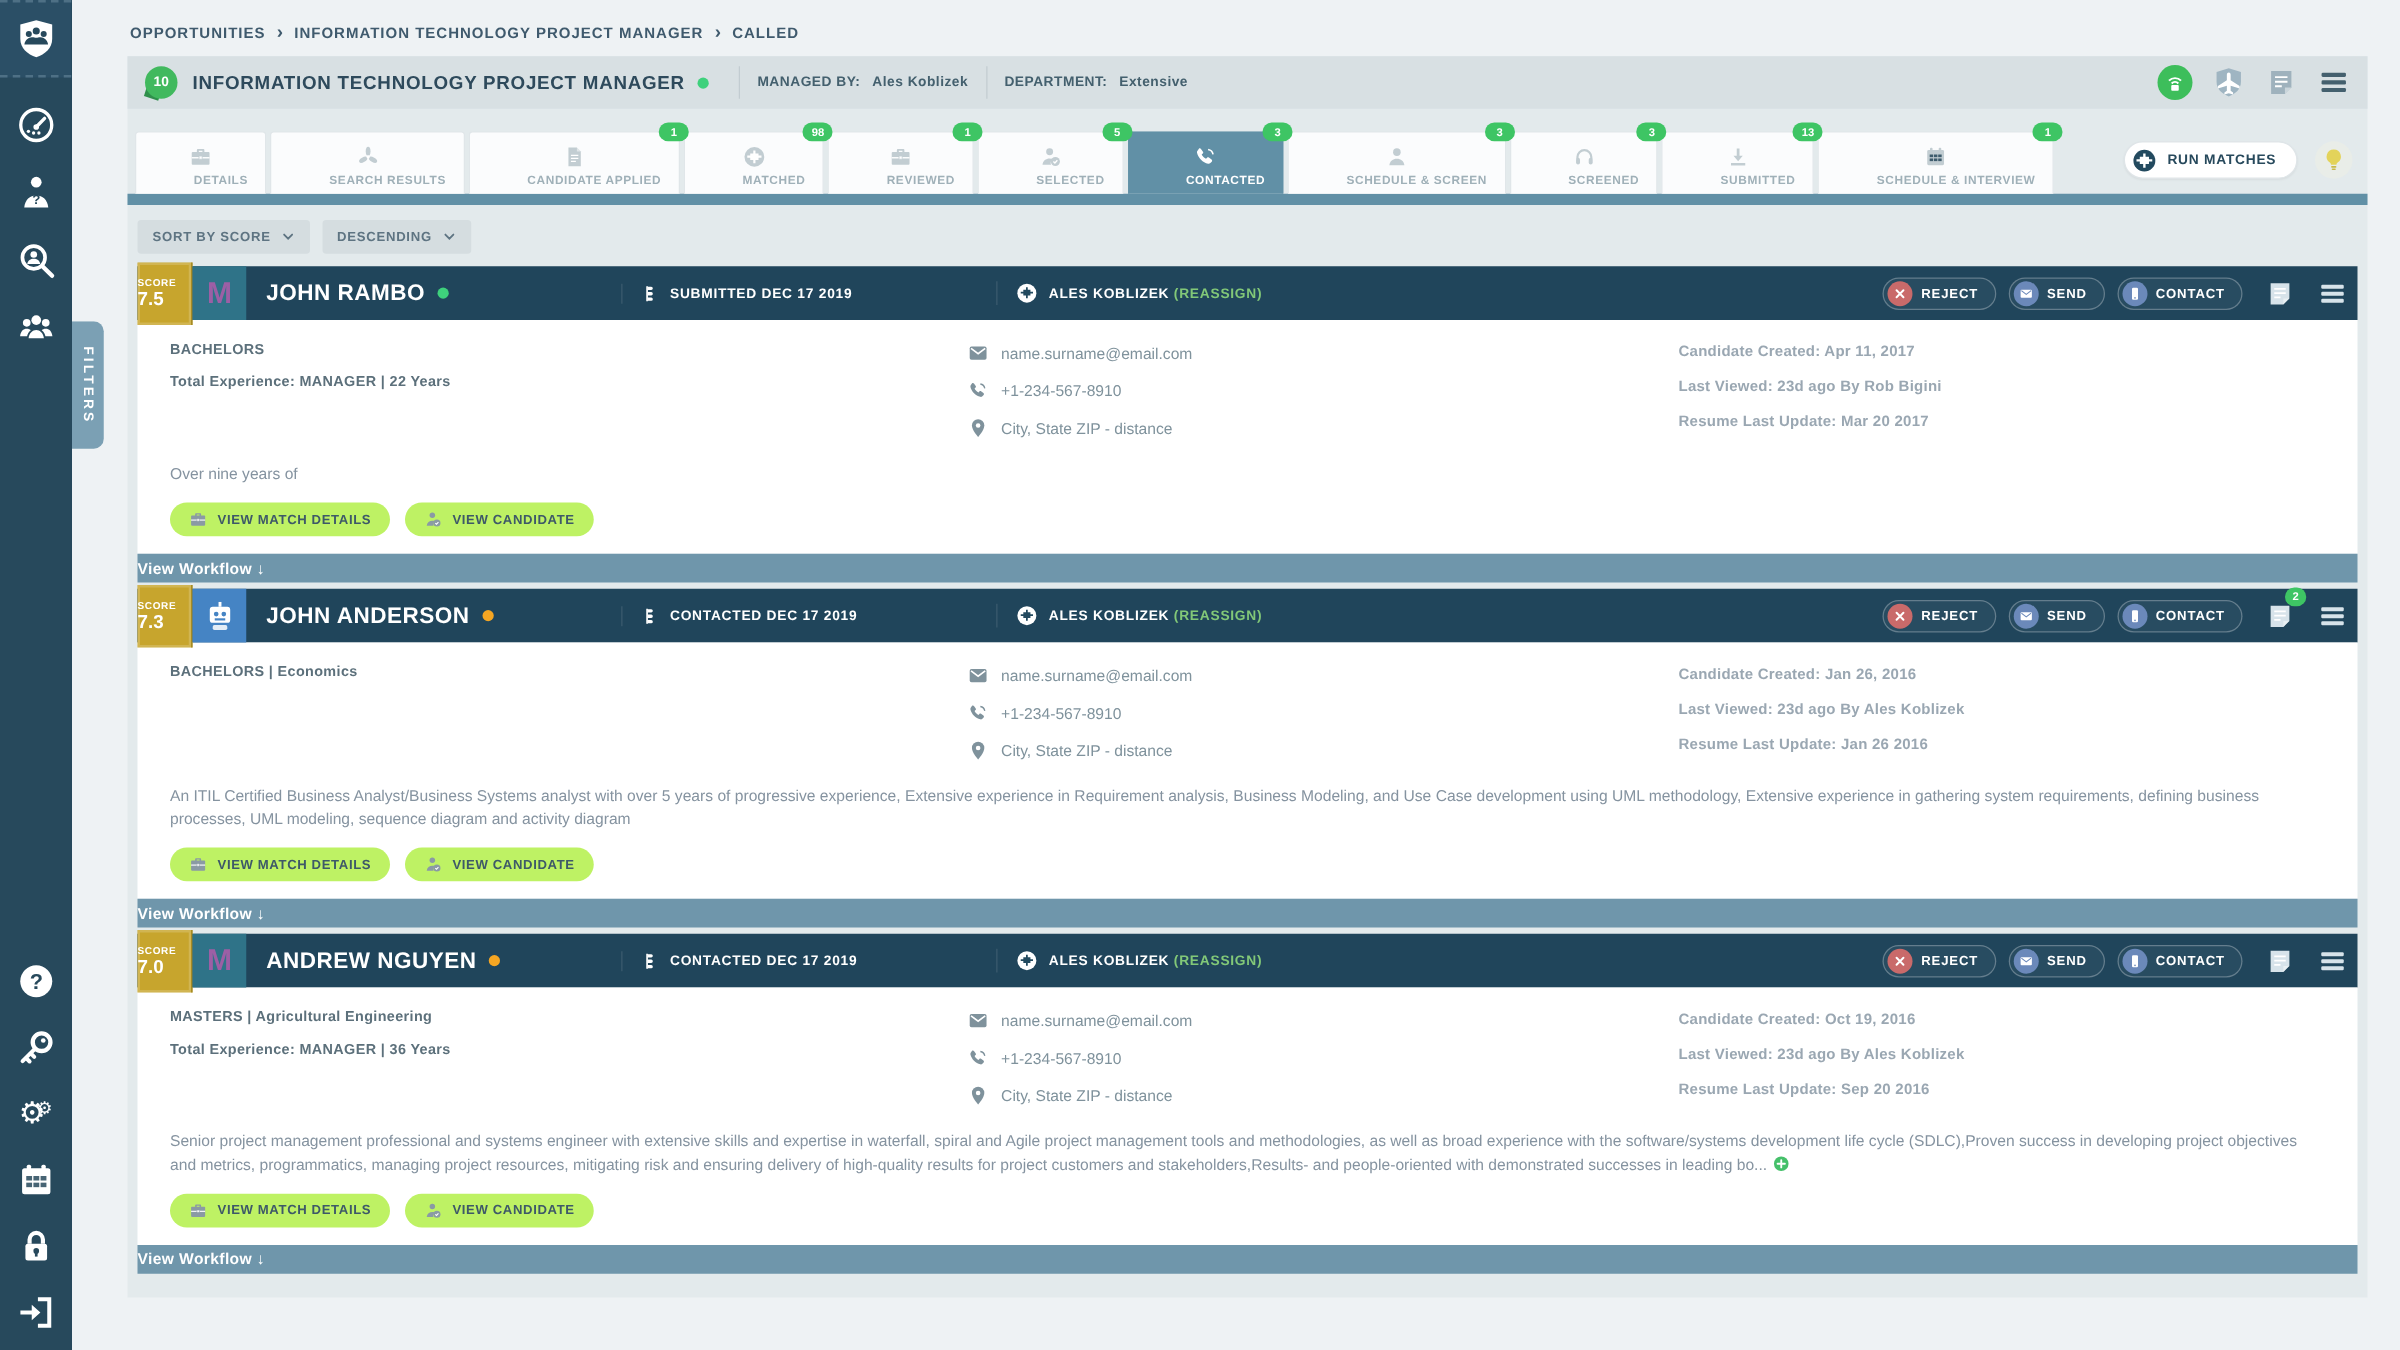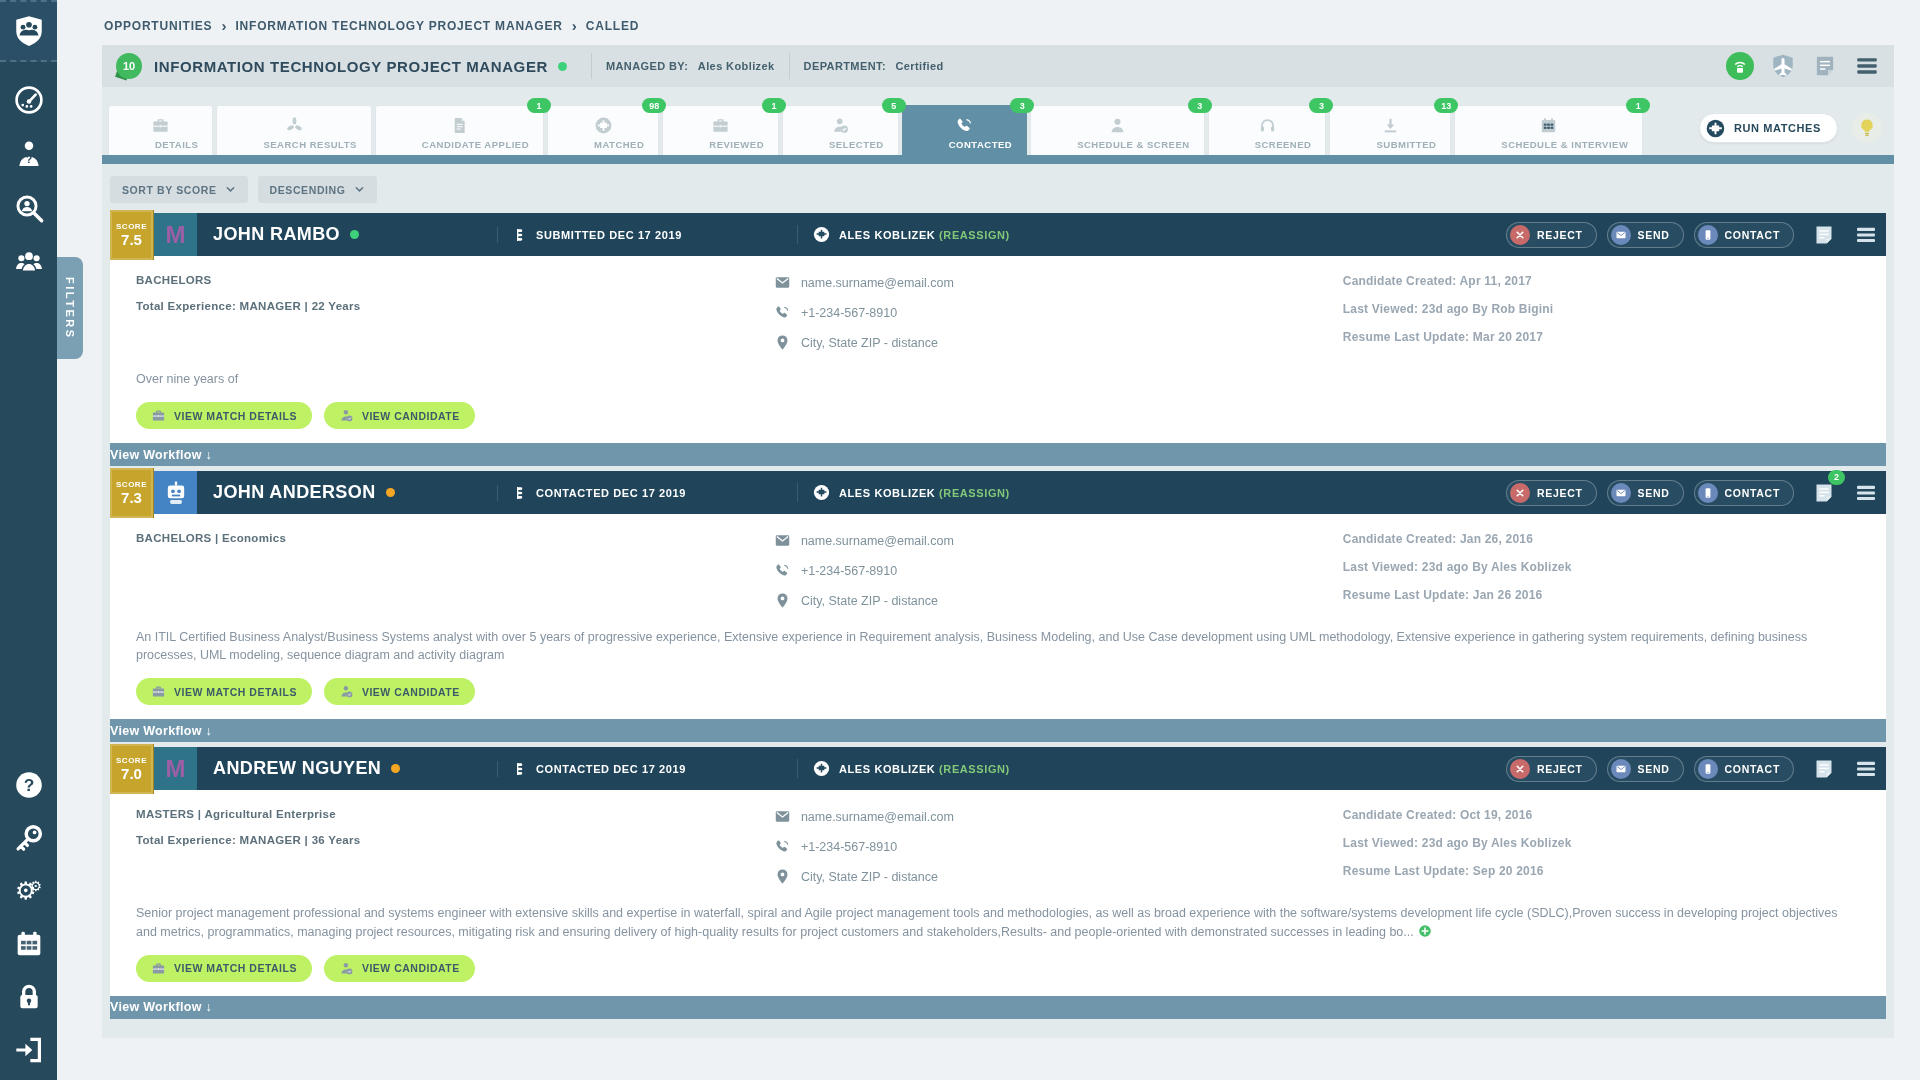--- a/index.html
+++ b/index.html
@@ -83,21 +83,21 @@
   .sort-btn { background:#d5dde0; border-radius:3px; height:27px; padding:0 12px;
     display:flex; align-items:center; gap:8px; cursor:pointer; }
   .sort-btn b { font-size:10.5px; font-weight:bold; color:#5e7482; letter-spacing:.6px; }
   .sort-btn .ic { width:11px; height:11px; color:#5e7482; }
 
   
   .card { margin:0 8px 5px 8px; }
   .card-head { background:#20455b; height:43px; display:flex; align-items:center; padding-right:8px; }
   .score-box { width:44px; height:50px; background:#c7a52d; border-right:1px solid #9c8322;
     box-shadow:inset 0 0 0 2px rgba(255,255,255,.18); display:flex; flex-direction:column;
-    align-items:center; justify-content:center; }
+    align-items:flex-start; justify-content:center; }
   .score-lbl { font-size:8px; font-weight:bold; color:#fff; letter-spacing:.5px; }
   .score-val { font-size:15px; font-weight:bold; color:#fff; }
   .avatar { width:43px; height:43px; display:flex; align-items:center; justify-content:center;
     font-size:24px; font-weight:bold; }
   .avatar .av-ic { width:28px; height:28px; }
   .cand-name { color:#fff; font-size:18px; font-weight:800; letter-spacing:.4px; margin-left:16px; white-space:nowrap; }
   .head-sec { display:flex; align-items:center; }
   .name-sec { width:300px; }
   .stage-sec { width:300px; border-left:1px solid rgba(255,255,255,.12); padding-left:14px; }
   .assign-sec { border-left:1px solid rgba(255,255,255,.12); padding-left:14px; }
@@ -308,21 +308,21 @@
       <span class="opp-title">INFORMATION TECHNOLOGY PROJECT MANAGER</span>
       <span class="status-dot strip-dot"></span>
       <span class="strip-sep"></span>
       <span class="kv">
         <b>MANAGED BY:</b>
         <span class="v">Ales Koblizek</span>
       </span>
       <span class="strip-sep"></span>
       <span class="kv">
         <b>DEPARTMENT:</b>
-        <span class="v">Certified</span>
+        <span class="v">Extensive</span>
       </span>
       <div class="strip-right">
         <div class="tb-btn tb-green">
           <span>
               <svg viewBox="0 0 24 24" xmlns="http://www.w3.org/2000/svg">
                 <path d="M6.2 10.2a8.2 8.2 0 0 1 11.6 0" stroke="#fff" stroke-width="1.9" fill="none"></path>
                 <path d="M8.8 12.9a4.6 4.6 0 0 1 6.4 0" stroke="#fff" stroke-width="1.9" fill="none"></path>
                 <rect x="8.4" y="14.4" width="7.2" height="5.6" rx="1" fill="#fff"></rect>
               </svg>
             </span>
@@ -971,21 +971,21 @@
                     <rect x="3" y="16" width="18" height="3.1" rx="1"></rect>
                   </g>
                 </svg></span>
             </div>
           </div>
         </header>
 
         <div class="card-body">
           <div class="body-grid">
             <div>
-              <div class="edu-line">MASTERS | Agricultural Enterprise</div>
+              <div class="edu-line">MASTERS | Agricultural Engineering</div>
               <div class="exp-line">Total Experience: MANAGER | 36 Years</div>
             </div>
             <div>
               <div class="contact-row">
                 <span class="ic ic-mail">
                   <svg viewBox="0 0 24 24" xmlns="http://www.w3.org/2000/svg">
                     <rect x="2.5" y="4.5" width="19" height="15" rx="2" fill="currentColor"></rect>
                     <path d="M4 6.5l8 6.2 8-6.2" fill="none" stroke="#fff" stroke-width="1.8"></path>
                   </svg>
                 </span>

